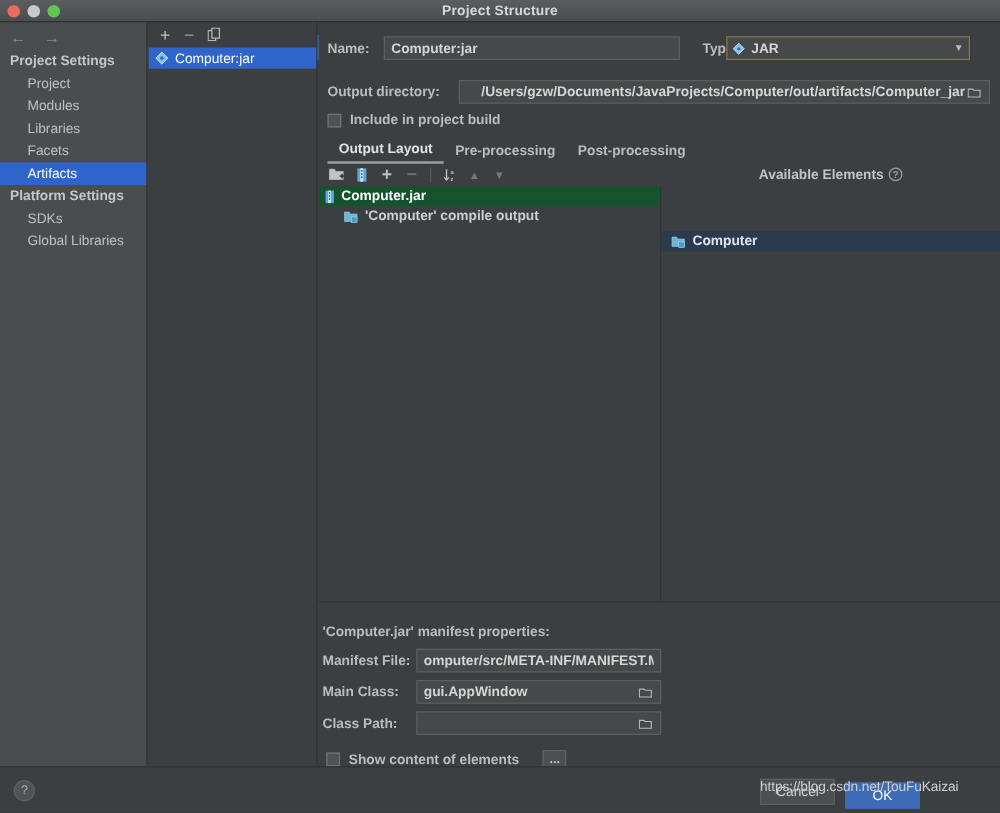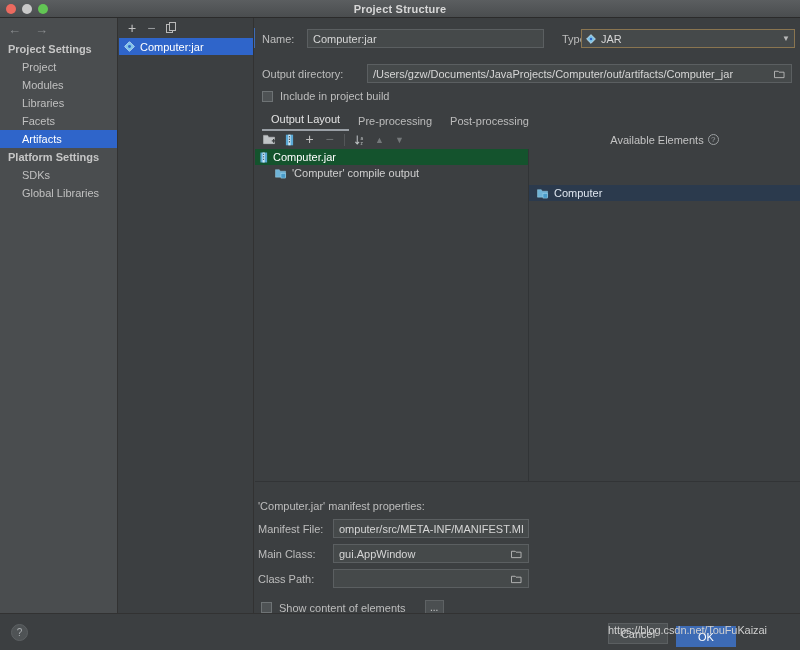--- a/index.html
+++ b/index.html
@@ -58,20 +58,21 @@
   .art-row {
     height:17px; display:flex; align-items:center; gap:5px; padding-left:5px;
     font-size:11px; color:#cfcfcf;
   }
   .art-row.selected { background:#2f65ca; color:#ffffff; }
 
   
   .detail {
     position:absolute; left:255px; top:18px; width:545px; height:595px;
     background:#3c3f41;
+    font-weight:bold;
   }
   .row { display:flex; align-items:center; }
   .lbl { color:#bdbdbd; font-size:11px; }
 
   .field {
     background:#45494a; border:1px solid #5b5f61; height:19px;
     display:flex; align-items:center; padding:0 5px; color:#d6d6d6;
     font-size:11px; overflow:hidden; white-space:nowrap;
   }
   .field.empty { color:#6f7375; }
@@ -224,36 +225,36 @@
 
   <div class="accent"></div>
   <div class="detail">
 
     <div class="row" style="position:absolute;left:0;top:11px;width:545px;">
       <div class="lbl" style="width:52px;padding-left:7px;">Name:</div>
       <div class="field" style="width:237px;">
         <span>Computer:jar</span>
       </div>
       <div class="lbl" style="width:37px;padding-left:18px;">Type:</div>
-      <div class="combo" style="width:214px;">
+      <div class="combo" style="width:195px;">
         <span style="margin-right:5px;">
           <svg width="10" height="10" viewBox="0 0 12 12">
             <polygon points="6,0.7 11.3,6 6,11.3 0.7,6" fill="#7fc4e8" stroke="#d6eefb" stroke-width="0.8"></polygon>
             <circle cx="6" cy="6" r="1.5" fill="#2f65ca"></circle>
           </svg>
         </span>
         <span>JAR</span>
         <span class="caret">▼</span>
       </div>
     </div>
 
     <div class="row" style="position:absolute;left:0;top:46px;width:545px;">
       <div class="lbl" style="width:112px;padding-left:7px;">Output directory:</div>
       <div class="field" style="width:425px;">
-        <span style="flex:1;overflow:hidden;">/Users/gzw/Documents/JavaProjects/Computer/out/artifacts/Computer_jar</span>
+        <span style="flex:1;overflow:hidden;text-align:right;">/Users/gzw/Documents/JavaProjects/Computer/out/artifacts/Computer_jar</span>
         <span class="field-btn">
           <svg width="11" height="10" viewBox="0 0 12 11">
             <path d="M0.5 2.5 L0.5 9.5 L11 9.5 L11 3.5 L5.5 3.5 L4.5 2.5 Z" fill="none" stroke="#b9b9b9"></path>
           </svg>
         </span>
       </div>
     </div>
 
     <div class="row" style="position:absolute;left:7px;top:72px;gap:7px;">
       <span class="cbx"></span>

